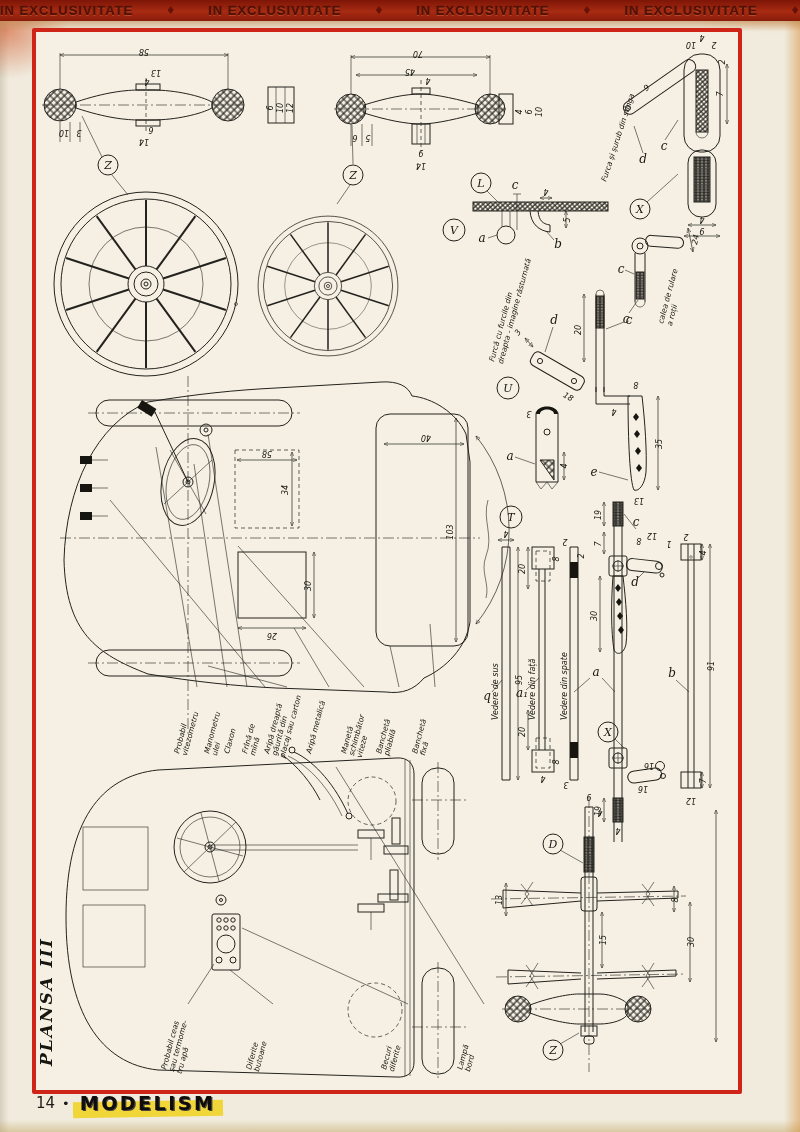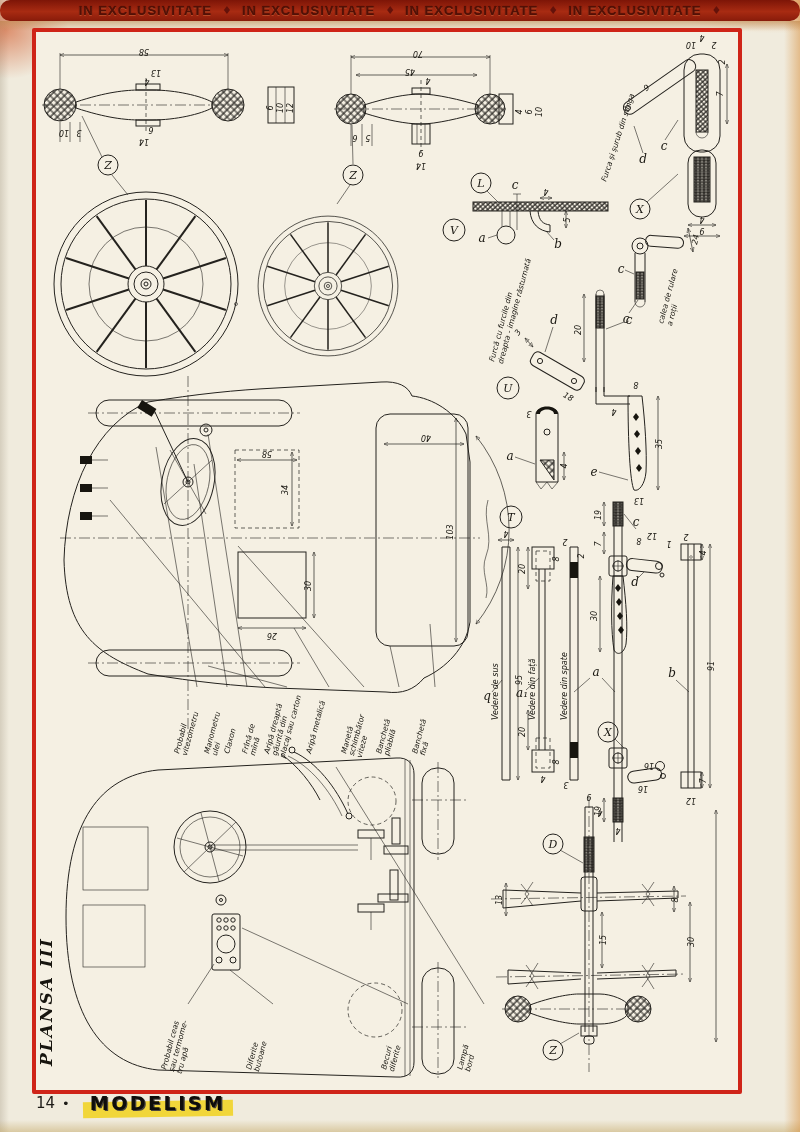--- a/index.html
+++ b/index.html
@@ -7,21 +7,21 @@
     font-family:"DejaVu Sans",sans-serif;
     background:
       radial-gradient(90px 70px at 6px 30px, rgba(205,70,20,.55), rgba(205,70,20,0) 70%),
       radial-gradient(160px 45px at 97% 2px, rgba(220,120,40,.45), rgba(220,120,40,0) 70%),
       linear-gradient(to left, rgba(214,140,56,.5), rgba(214,140,56,0) 16px),
       linear-gradient(to top, rgba(190,160,90,.45), rgba(190,160,90,0) 12px),
       linear-gradient(to right, rgba(120,105,80,.22), rgba(120,105,80,0) 9px),
       #f0ebdd;}
   .banner{position:absolute;left:0;top:0;width:800px;height:21px;
     background:linear-gradient(180deg,#7d1507,#a82b12 55%,#881b0a);
-    display:flex;align-items:center;justify-content:center;gap:10px;overflow:hidden;border-radius:10px;}
+    display:flex;align-items:center;justify-content:space-between;gap:10px;overflow:hidden;}
   .bphrase{font:800 13px "Liberation Sans",sans-serif;letter-spacing:1px;color:#521006;
     text-shadow:0 1px 0 rgba(255,150,90,.35),0 0 1px #3c0a04;white-space:nowrap;}
   .bsep{color:#64120a;font-size:11px;}
   .banner-fade{position:absolute;left:0;top:21px;width:800px;height:10px;
     background:linear-gradient(180deg,rgba(186,130,70,.55),rgba(240,235,221,0));}
   .frame{position:absolute;left:32px;top:28px;width:702px;height:1058px;
     border:4px solid #cf2418;border-radius:2px;background:#f5f0e3;box-sizing:content-box;}
   .frame svg{position:absolute;left:0;top:0;}
   
   svg path,svg line,svg rect,svg circle,svg ellipse,svg polyline,svg polygon{stroke:#24221e;fill:none;stroke-width:1;}
@@ -38,21 +38,21 @@
   .dim{font:italic 8px "DejaVu Sans",sans-serif;text-anchor:middle;}
   .part{font:italic 12px "DejaVu Serif",serif;text-anchor:middle;}
   .tagt{font:italic 11px "DejaVu Serif",serif;text-anchor:middle;}
   .cap{font:italic 7.5px "DejaVu Sans",sans-serif;}
   .view{font:italic 8px "DejaVu Sans",sans-serif;}
   .plansa{font:italic 700 17px "DejaVu Serif",serif;letter-spacing:2px;}
   .footer{position:absolute;left:36px;top:1092px;display:flex;align-items:center;gap:7px;}
   .pgnum{font:400 15px "DejaVu Sans",sans-serif;color:#1d1b17;}
   .bullet{font-size:13px;color:#1d1b17;}
   .logo{position:relative;z-index:0;font:800 19px "DejaVu Sans",sans-serif;
-    letter-spacing:2.5px;color:#0e0d0b;text-shadow:1.2px 1.2px 0 #4a463e;padding:0 3px;margin-left:10px;}
+    letter-spacing:2.5px;color:#0e0d0b;text-shadow:1.2px 1.2px 0 #4a463e;padding:0 3px;}
   .logo::after{content:"";position:absolute;left:-4px;right:-4px;top:9px;bottom:-3px;
     background:#f1d63a;z-index:-1;transform:rotate(-1deg);}
 </style>
 </head>
 <body>
 
 <div class="page">
 
   <div class="banner">
     <span class="bphrase">IN EXCLUSIVITATE</span>

